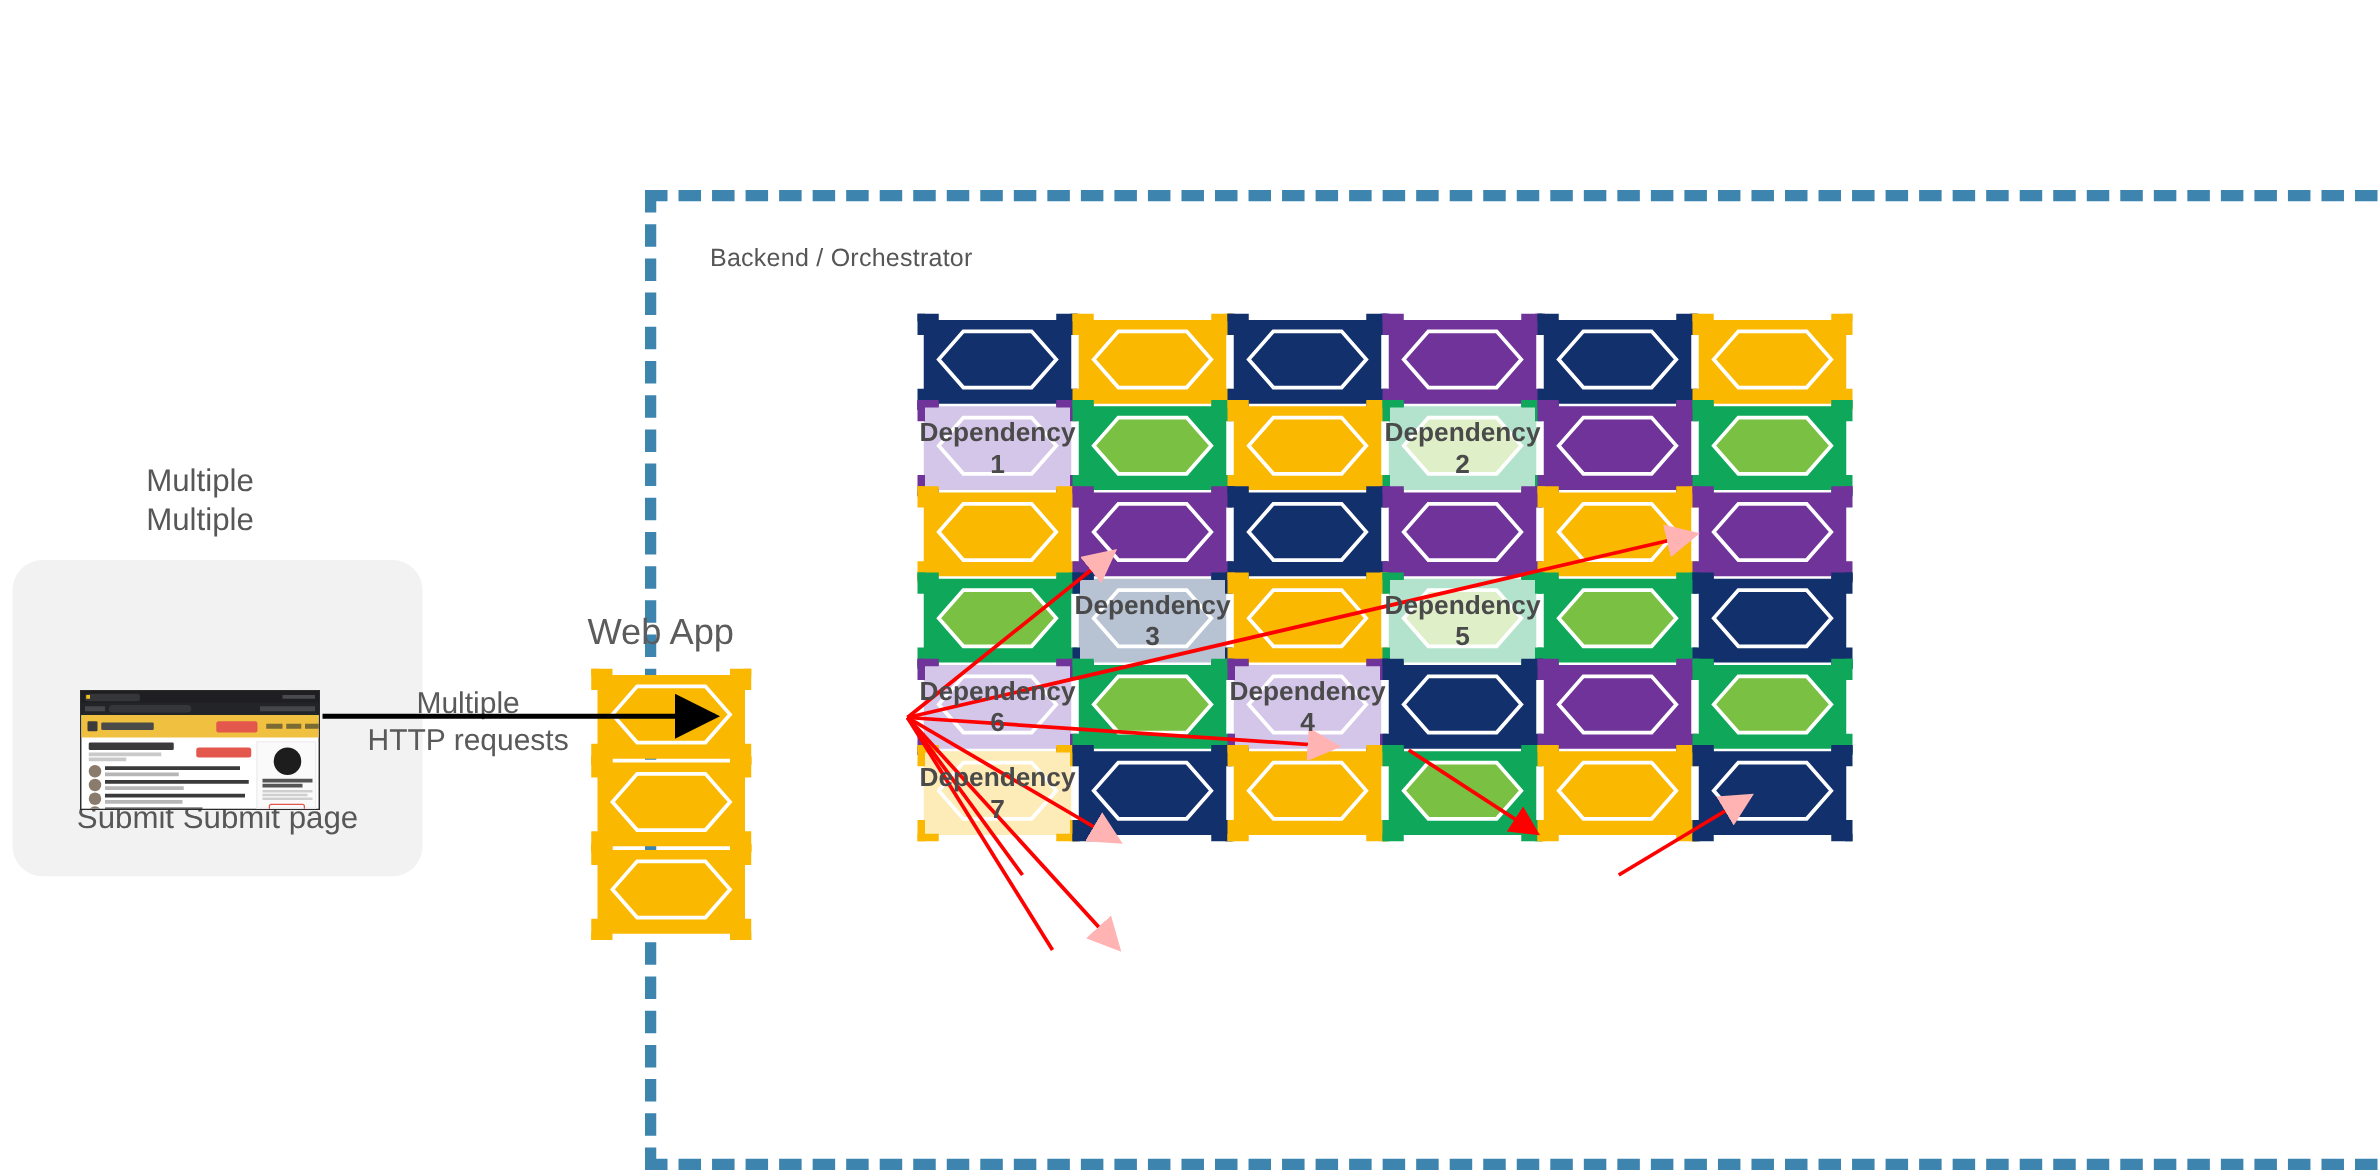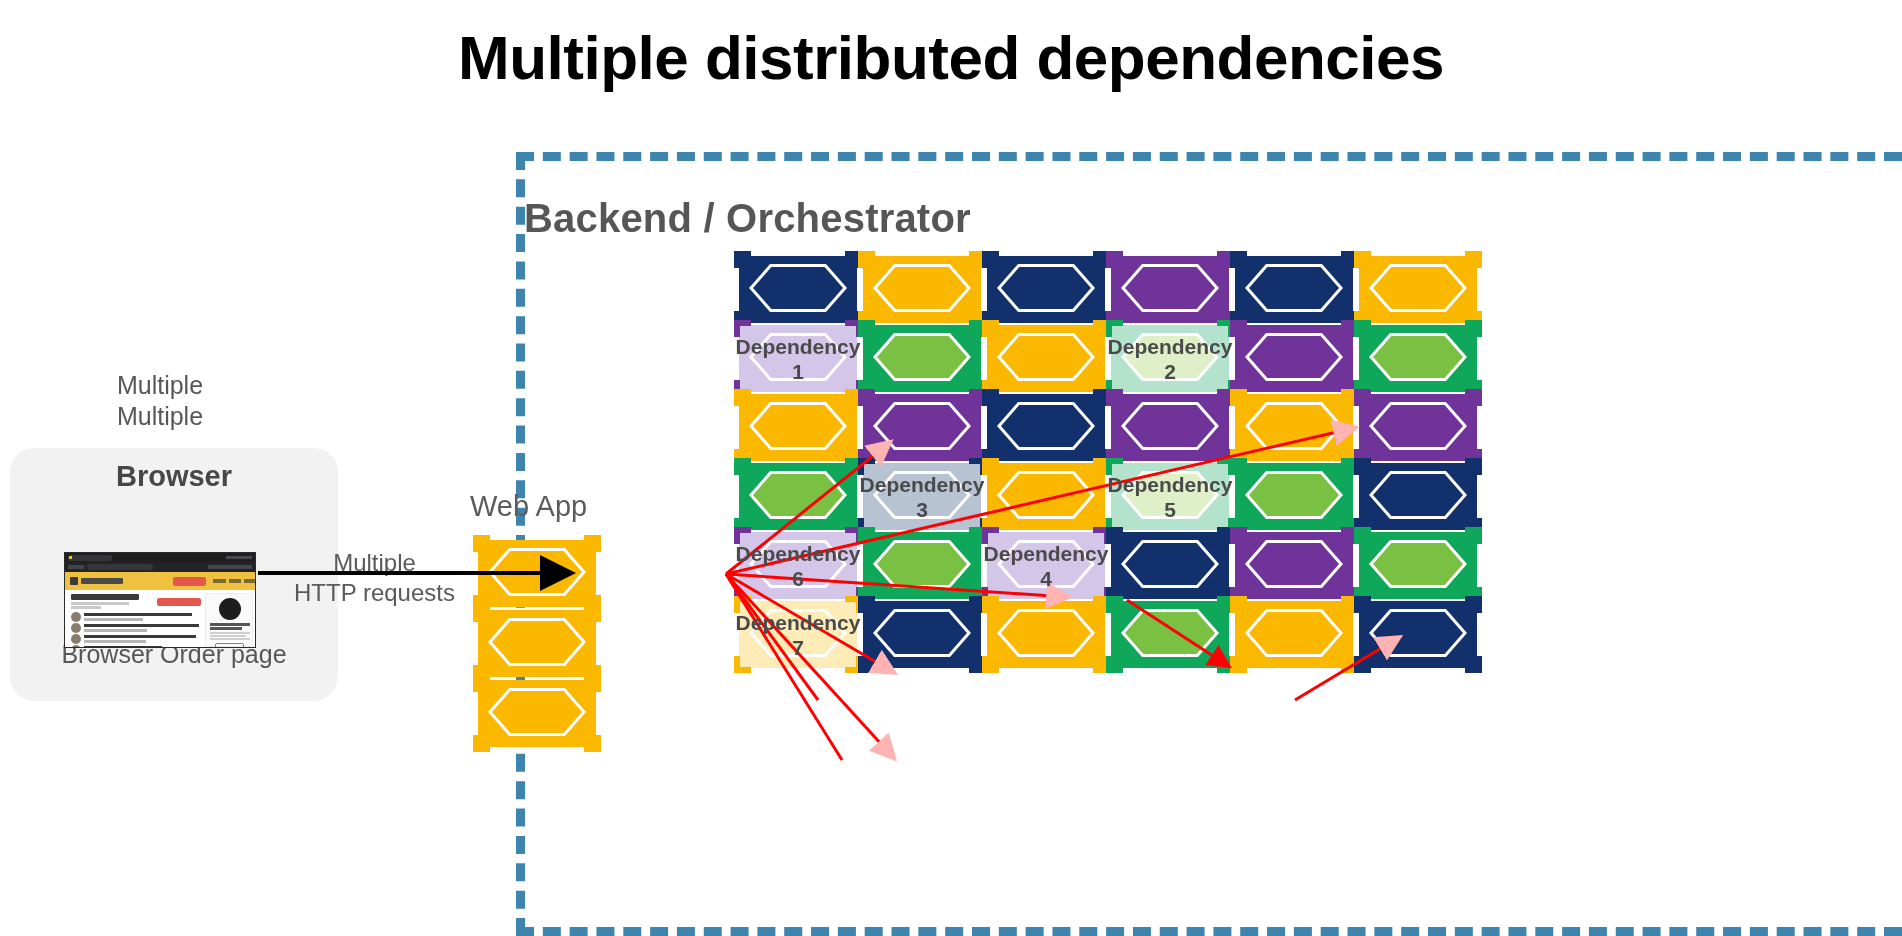--- a/index.html
+++ b/index.html
@@ -23,22 +23,22 @@
   
   #backend-box{
     position:absolute;left:516px;top:152px;
     width:1386px;height:784px;
     border:9px dashed #3d85ae;
     border-right:none;
     box-sizing:border-box;
     background:transparent;
   }
   #backend-title{
-    position:absolute;left:524px;top:196px;
-    font-size:40px;font-weight:bold;color:#565656;
+    position:absolute;left:568px;top:196px;
+    font-size:20px;font-weight:normal;color:#565656;
     letter-spacing:0.2px;
   }
 
   
   #customers-label{
     position:absolute;left:40px;top:370px;width:240px;
     text-align:center;font-size:25px;color:#575757;line-height:31px;
   }
   #browser-panel{
     position:absolute;left:10px;top:448px;
@@ -120,33 +120,31 @@
     text-align:center;z-index:3;
   }
 
   #arrows{position:absolute;left:0;top:0;width:1902px;height:936px;pointer-events:none;}
 </style>
 </head>
 <body>
 
 <div id="stage">
 
-  <div id="title">Multiple distributed dependencies</div>
 
   <div id="backend-box"></div>
   <div id="backend-title">Backend / Orchestrator</div>
 
   <div id="customers-label">
     <div>Multiple</div>
     <div>Multiple</div>
   </div>
 
   <div id="browser-panel">
-    <div id="browser-label">Browser</div>
-    <div id="submit-label">Browser Order page</div>
+    <div id="submit-label">Submit Submit page</div>
   </div>
 
   <div id="shot">
     <div class="tabbar">
       <div class="tab"></div>
       <div class="dot"></div>
       <div class="ctrl"></div>
     </div>
     <div class="urlbar">
       <div class="nav"></div>

